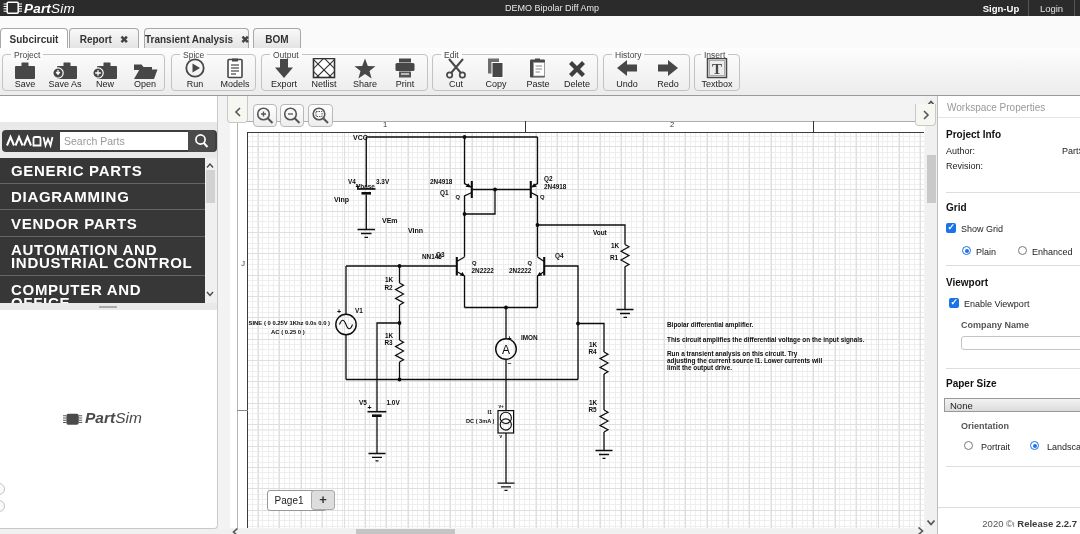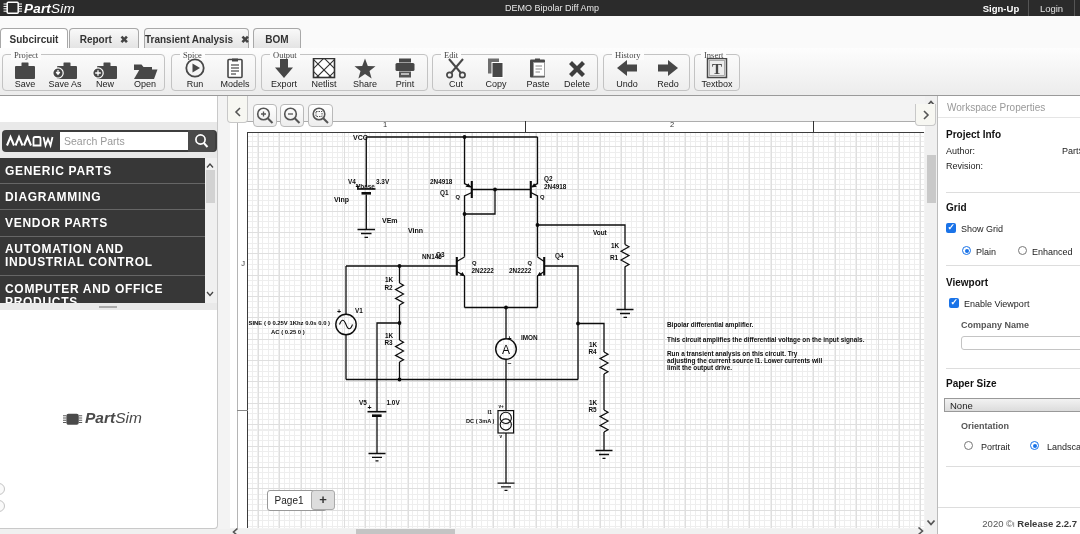--- a/index.html
+++ b/index.html
@@ -18,38 +18,38 @@
 #tabstrip { position:absolute; left:0; top:16px; width:1080px; height:32px; background:#fafafa; }
 .dtab { position:absolute; top:12px; white-space:nowrap; height:20px; border:1px solid #a8a8a8; border-bottom:none; border-radius:4px 4px 0 0; font-size:10px; font-weight:bold; color:#333; background:linear-gradient(#f9f9f9,#e4e4e4); text-align:center; }
 .dtab .x { font-weight:bold; color:#444; margin-left:8px; font-size:10px; }
 #tab1 { left:0px; width:68px; background:#fff; height:21px; padding-top:5px; }
 #tab2 { left:69px; width:70px; padding-top:5px; }
 #tab3 { left:144px; width:105px; padding-top:5px; }
 #tab4 { left:253px; width:48px; padding-top:5px; }
 
 #toolbar { position:absolute; left:0; top:48px; width:1080px; height:48px; background:linear-gradient(#fdfdfd,#ececec); border-bottom:1px solid #9a9a9a; }
 .tgroup { position:absolute; top:6px; height:37px; border:1px solid #c3c3c3; border-radius:4px; }
-.tleg { position:absolute; top:-5px; font-size:8.5px; color:#444;font-family:Liberation Serif, serif; }
+.tleg { position:absolute; top:-5px; font-size:8.5px; color:#444; }
 .tbtn { position:absolute; top:3px; width:38px; text-align:center; }
 .tbtn .ic { height:22px; }
 .tbtn .lb { font-size:9px; color:#222; margin-top:-1px; }
 
 #leftpanel { position:absolute; left:0; top:96px; width:218px; height:433px; background:#fff; border:1px solid #c9c9c9; border-left:none; border-top:none; border-radius:0 0 4px 0; overflow:hidden; }
 #lp-tabrow { position:absolute; left:0; top:0; width:218px; height:26px; background:#f1f1f1; border-bottom:1px solid #b5b5b5; }
 .ltab { position:absolute; top:7px; height:19px; border:1px solid #a0a0a0; border-bottom:none; border-radius:4px 4px 0 0; font-size:10px; font-weight:bold; color:#222; text-align:center; padding-top:4px; }
 #ltab1 { left:0; width:70px; background:#fff; height:20px; border-left:none; }
 #ltab2 { left:72px; width:52px; background:linear-gradient(#fafafa,#e2e2e2); }
 #lp-search-area { position:absolute; left:0; top:26px; width:218px; height:35px; background:#e9e9e9; }
 #searchbox { position:absolute; left:2px; top:8px; width:215px; height:22px; background:#3e3e3e; border-radius:4px; }
 #arrowlogo { position:absolute; left:0px; top:0px; width:58px; height:22px; }
 #searchinput { position:absolute; left:58px; top:2px; width:128px; height:18px; background:#fff; border:none; font-size:10.5px; color:#999; padding:3px 0 0 4px; }
 #searchbtn { position:absolute; left:186px; top:0px; width:27px; height:22px; background:#4a4a4a; border-radius:0 4px 4px 0; }
 #cats { position:absolute; left:0; top:61px; width:218px; height:146px; background:#e9e9e9; }
 #catlist { position:absolute; left:0; top:1px; width:205px; height:145px; background:#373737; overflow:hidden; }
-.catrow { font-size:12px; font-weight:bold; color:#fff; letter-spacing:0.7px; padding:0 0 0 5px; border-bottom:1px solid #666; display:flex; align-items:center; }
+.catrow { font-size:15px; font-weight:bold; color:#fff; letter-spacing:0.7px; padding:0 0 0 11px; border-bottom:1px solid #666; display:flex; align-items:center; }
 #catsb { position:absolute; left:205px; top:1px; width:12px; height:145px; background:#f0f0f0; }
 #lp-grip { position:absolute; left:0; top:207px; width:218px; height:7px; background:#e9e9e9; }
 #lp-grip div { position:absolute; left:99px; top:3px; width:18px; height:2px; background:#aaa; }
 #watermark { position:absolute; left:63px; top:313px; width:100px; height:20px; }
 .faintcirc { position:absolute; border:1px solid #c4c4c4; border-radius:50%; width:12px; height:12px; background:#fafafa; }
 
 #canvas { position:absolute; left:218px; top:96px; width:719px; height:438px; background:#f3f3f3; }
 #ruler-top { position:absolute; left:19px; top:25px; width:688px; height:11px; background:#fff; border-top:1px solid #adadad; }
 #sheet { position:absolute; left:29.3px; top:36.3px; width:677px; height:396px; background:#fff; border-top:1.5px solid #3c3c3c; border-left:1.5px solid #3c3c3c;
   background-image:

